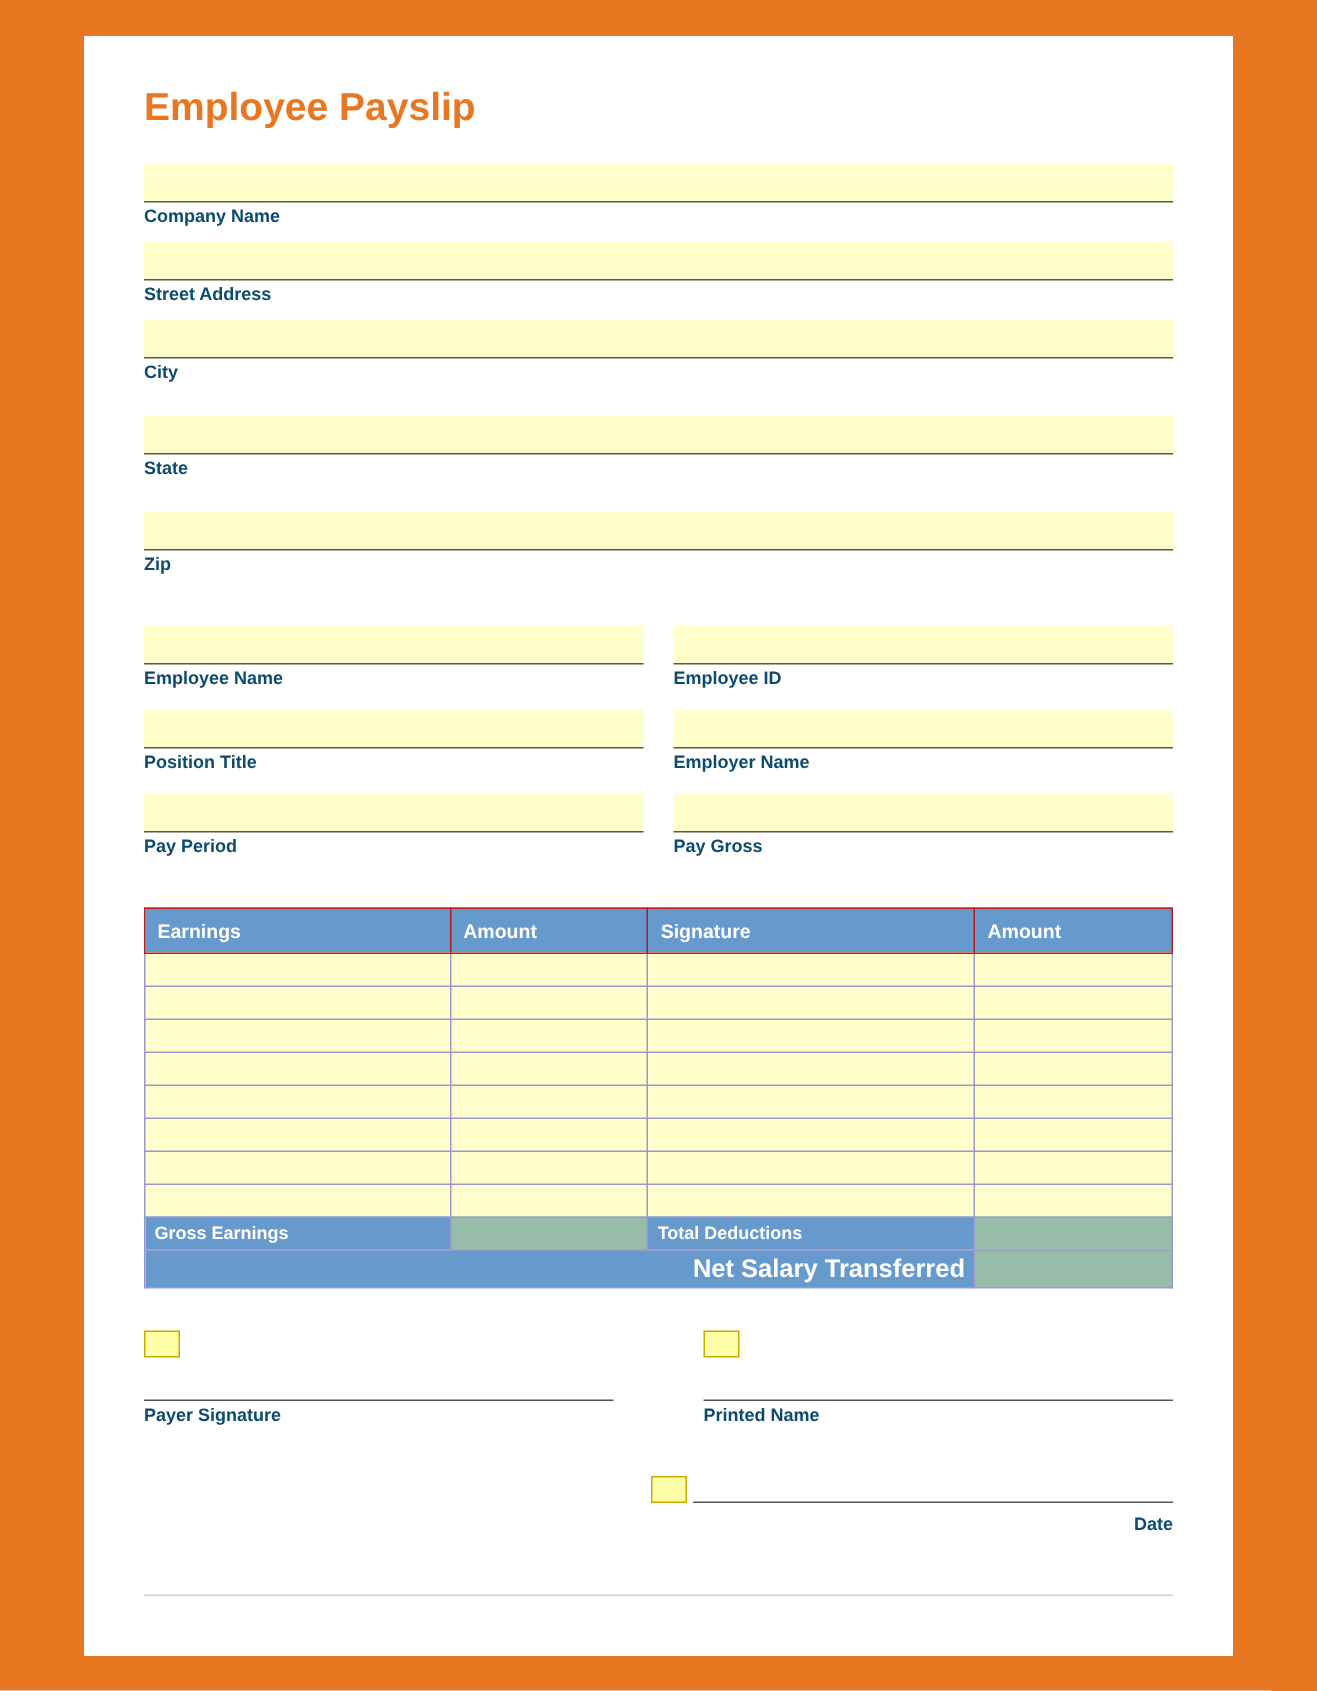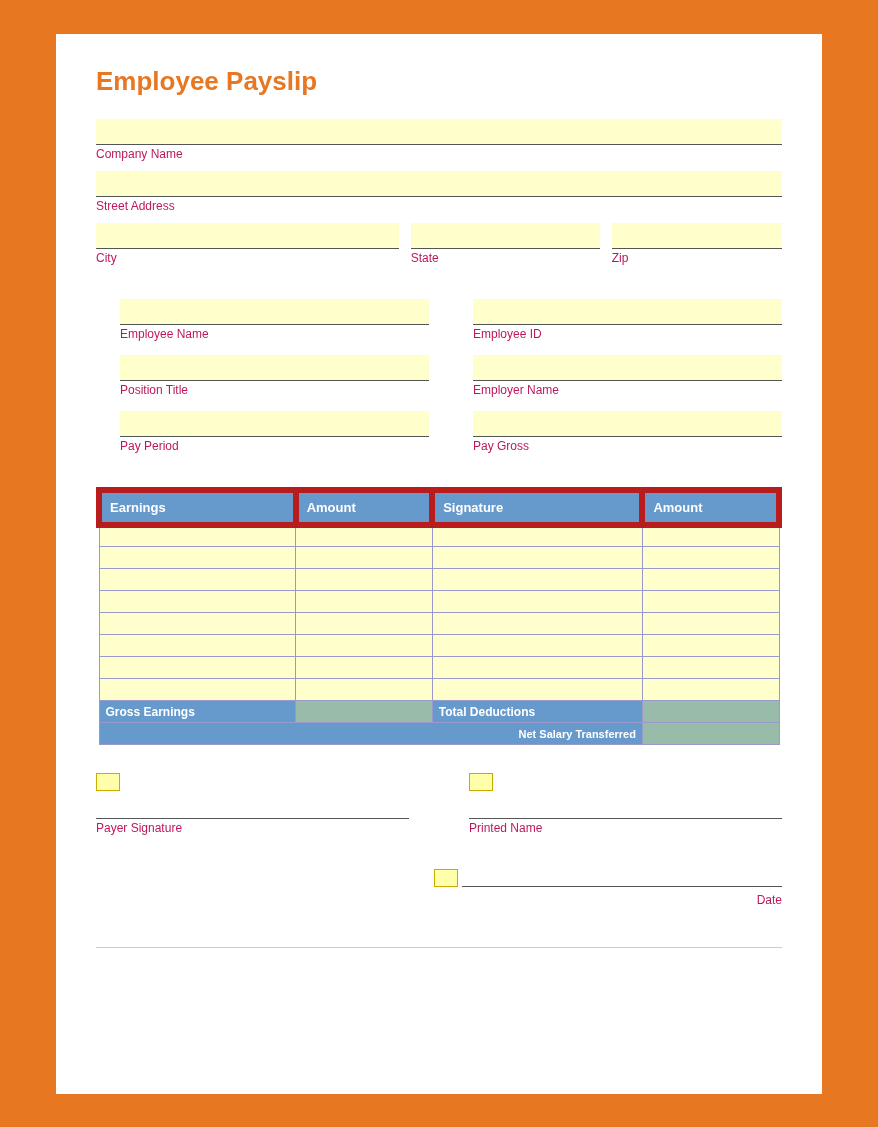--- a/index.html
+++ b/index.html
@@ -31,76 +31,78 @@
       border-bottom: 1.5px solid #555;
       width: 100%;
       height: 26px;
       display: block;
       margin-bottom: 2px;
       font-size: 13px;
       padding: 2px 4px;
     }
     .field-label {
       font-size: 12px;
-      color: #be185d;
+      color: #0c4a6e;
       margin-bottom: 10px;
       display: block;
+      font-weight: bold;
     }
     .full-row {
       margin-bottom: 4px;
     }
     .row-3col {
       display: flex;
       gap: 12px;
       margin-bottom: 4px;
+      flex-direction: column;
     }
     .row-3col .col-city { flex: 1.6; }
     .row-3col .col-state { flex: 1; }
     .row-3col .col-zip { flex: 0.9; }
     .section-gap { height: 20px; }
     .two-col {
       display: flex;
       gap: 20px;
       margin-bottom: 4px;
     }
-    .two-col .col { flex: 1; margin-left: 24px; }
+    .two-col .col { flex: 1; }
     
     .pay-table {
       width: 100%;
       border-collapse: collapse;
       margin-top: 24px;
       margin-bottom: 28px;
     }
     .pay-table th {
       background: #6699cc;
       color: #fff;
       font-size: 13px;
       font-weight: bold;
       padding: 7px 8px;
       text-align: left;
-      border: 6px solid #b91c1c;
+      border: 1px solid #b91c1c;
     }
     .pay-table td {
       background: #ffffcc;
       border: 1px solid #9999cc;
       height: 22px;
       padding: 2px 6px;
       font-size: 12px;
     }
     .pay-table tr.total-row td {
       background: #6699cc;
       color: #fff;
       font-weight: bold;
       font-size: 12px;
     }
     .pay-table tr.net-row td {
       background: #99bbaa;
       color: #222;
       font-weight: bold;
-      font-size: 11px;
+      font-size: 17px;
       text-align: right;
     }
     .pay-table tr.net-row td.net-val {
       background: #99bbaa;
     }
     
     .sig-section {
       display: flex;
       gap: 60px;
       margin-top: 10px;

